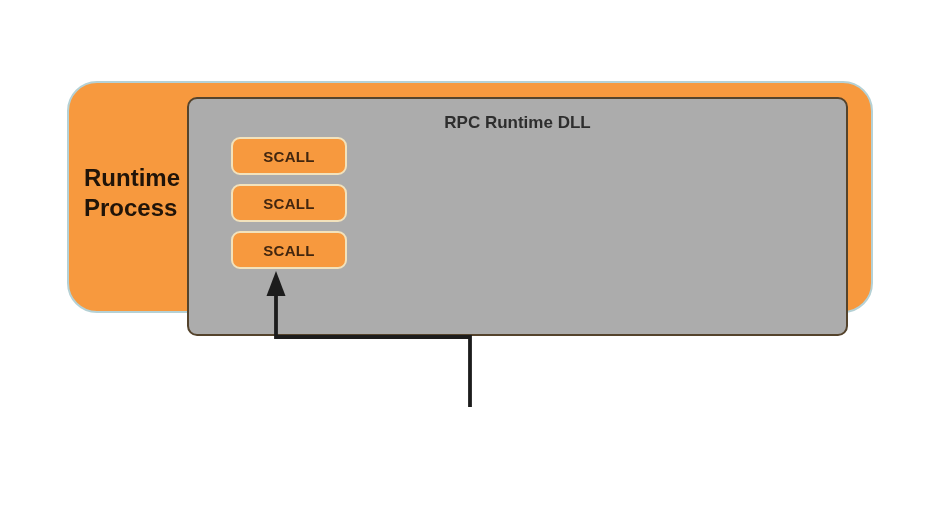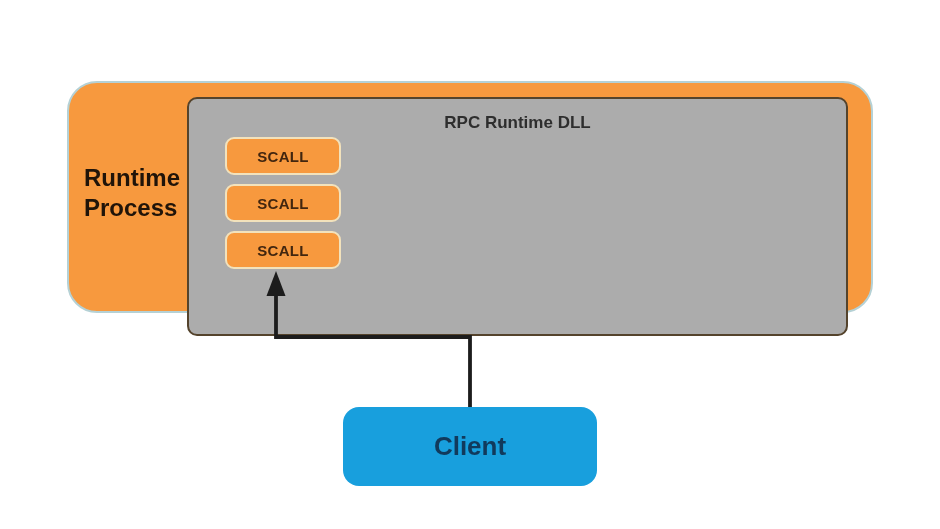--- a/index.html
+++ b/index.html
@@ -52,21 +52,21 @@
     left: 0;
     top: 14px;
     width: 100%;
     text-align: center;
     font-size: 17px;
     font-weight: 600;
     color: var(--rpc-text, #2E2E2E);
   }
   .scall-stack {
     position: absolute;
-    left: 36px;
+    left: 42px;
     top: 38px;
     display: flex;
     flex-direction: column;
     gap: 9px;
   }
   .scall {
     box-sizing: border-box;
     width: 116px;
     height: 38px;
     background: var(--orange, #F7993E);
@@ -117,22 +117,19 @@
       <div class="rpc-title">RPC Runtime DLL</div>
 
       <div class="scall-stack">
         <div class="scall">SCALL</div>
         <div class="scall">SCALL</div>
         <div class="scall">SCALL</div>
       </div>
     </div>
   </div>
 
-  <div class="client-box">
-    <span>Client</span>
-  </div>
 
   <svg class="arrow-overlay" viewBox="0 0 940 529" xmlns="http://www.w3.org/2000/svg">
     <polyline points="470,407 470,337 276,337 276,291" fill="none" stroke="#1C1C1C" stroke-width="3.8" stroke-linejoin="miter"></polyline>
     <polygon points="276,271 266.5,296 285.5,296" fill="#1C1C1C"></polygon>
   </svg>
 
 </div>
 
 </body></html>

